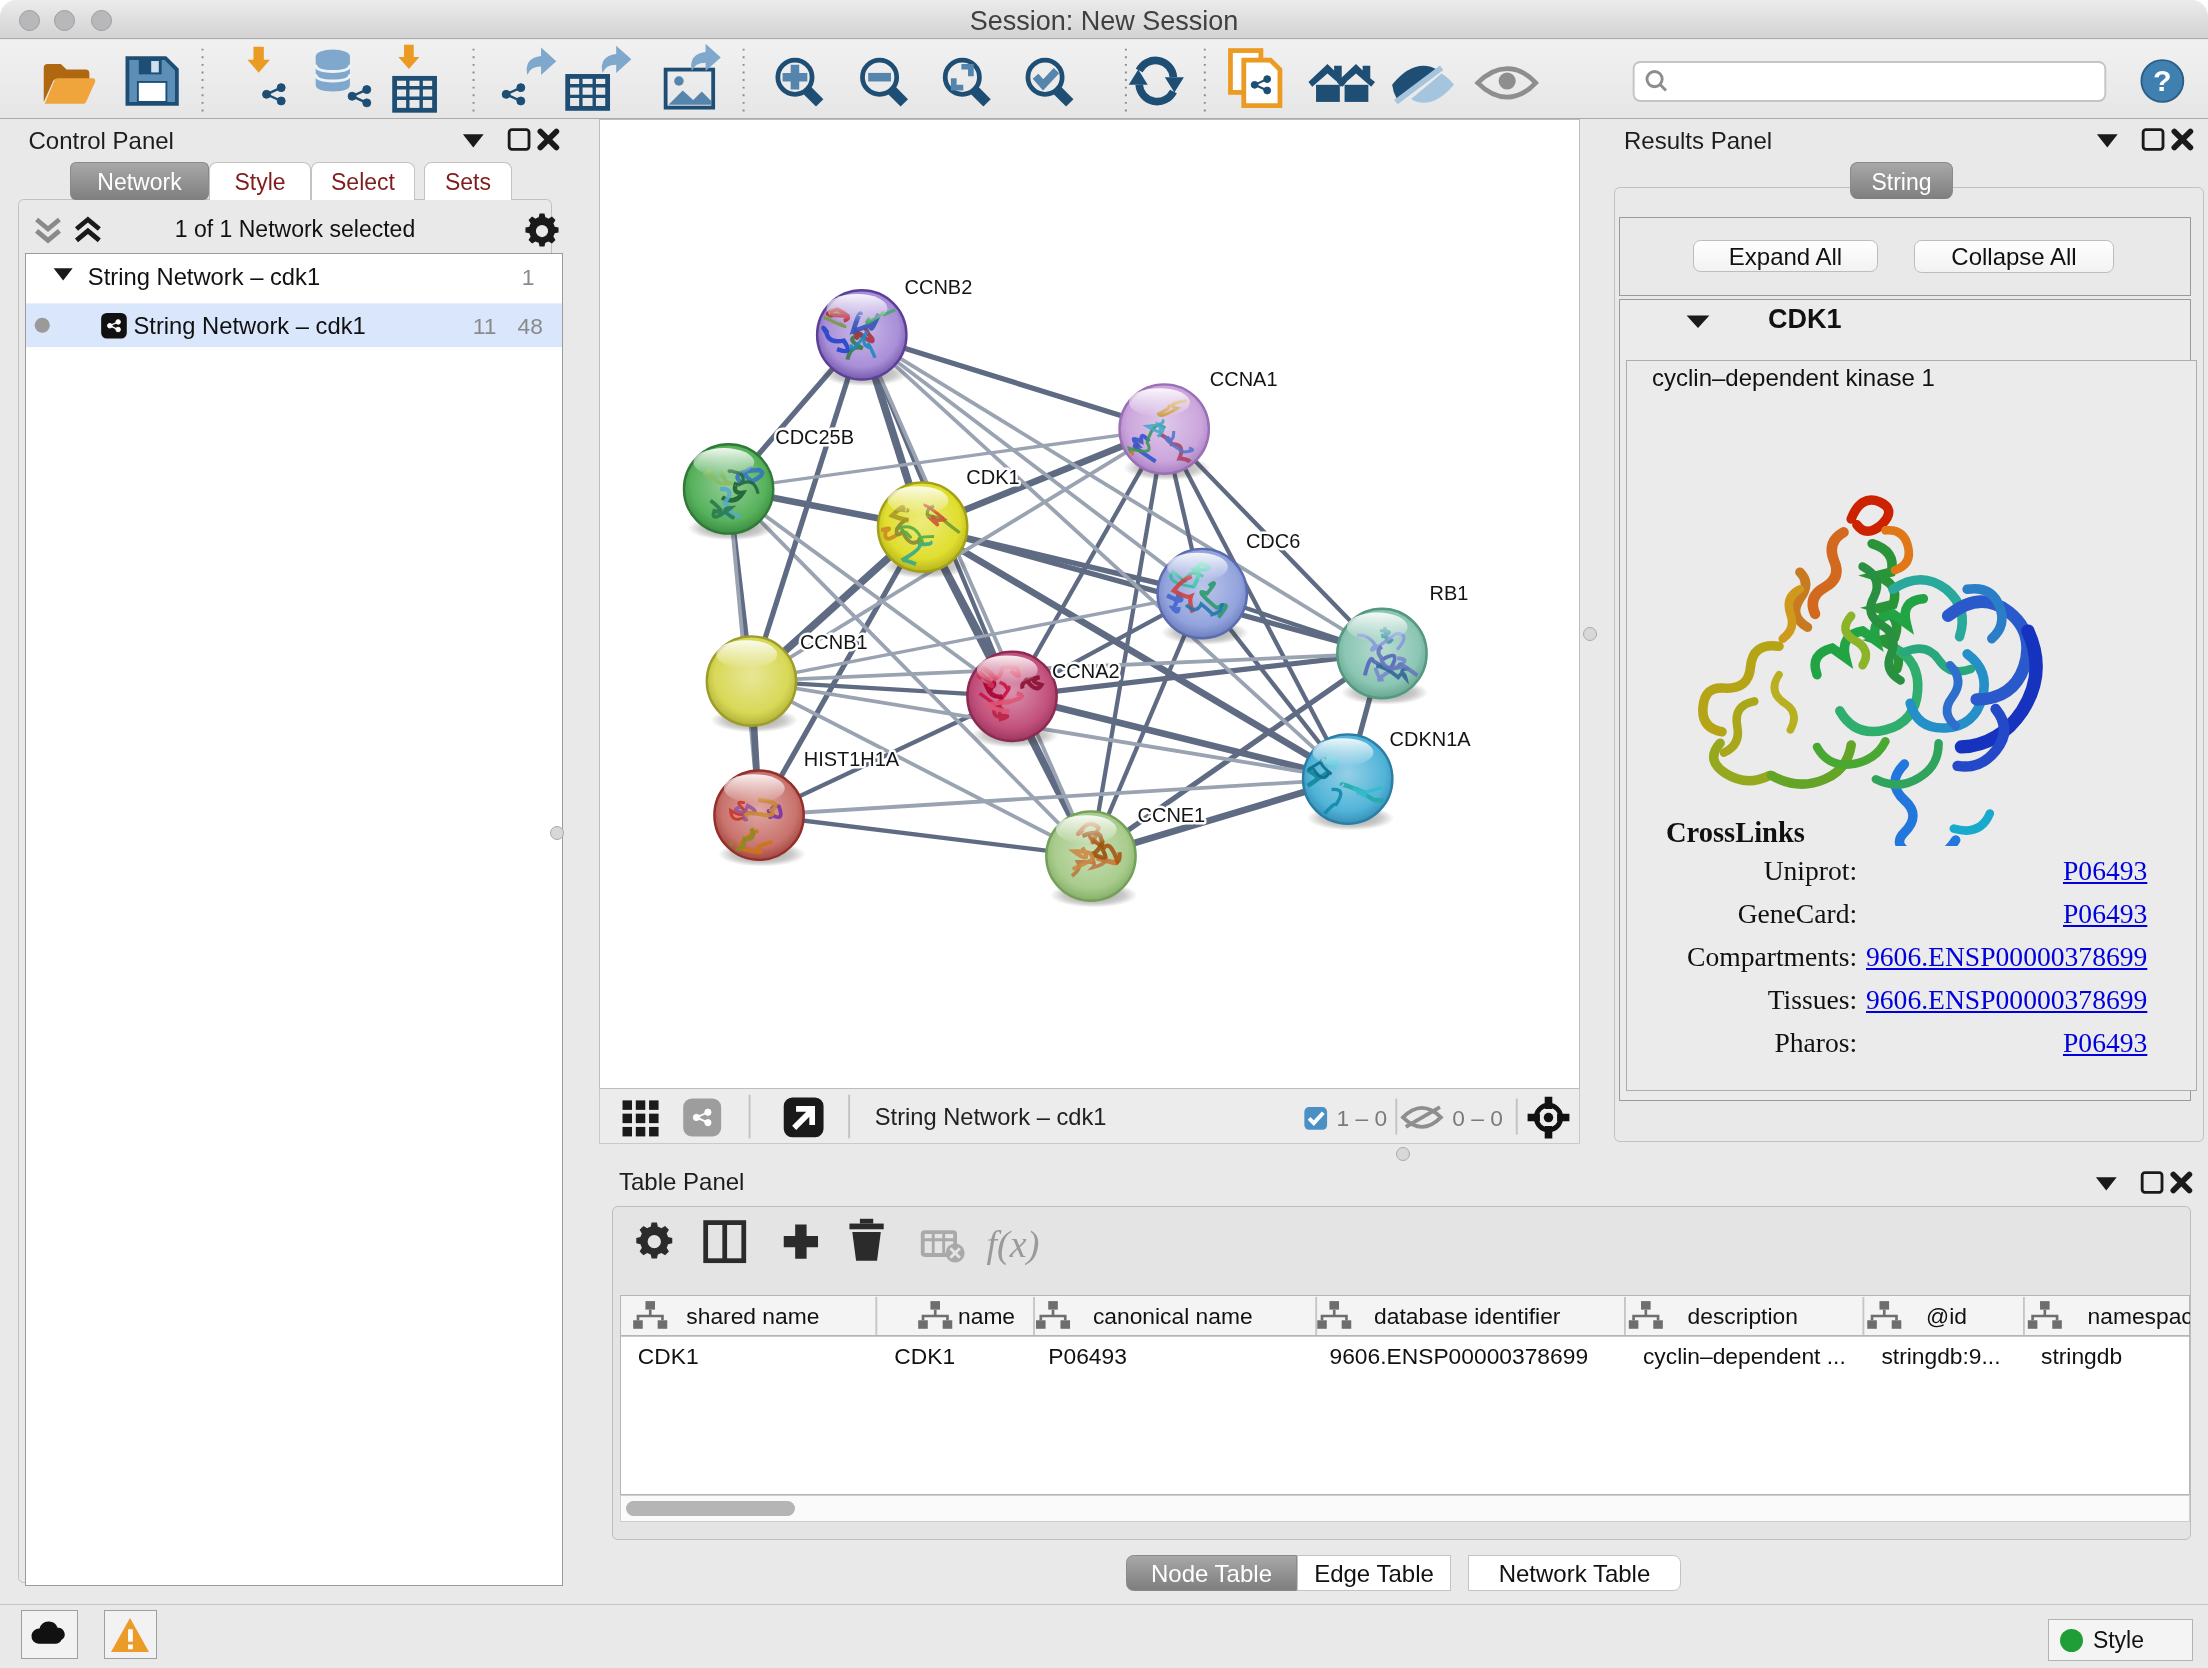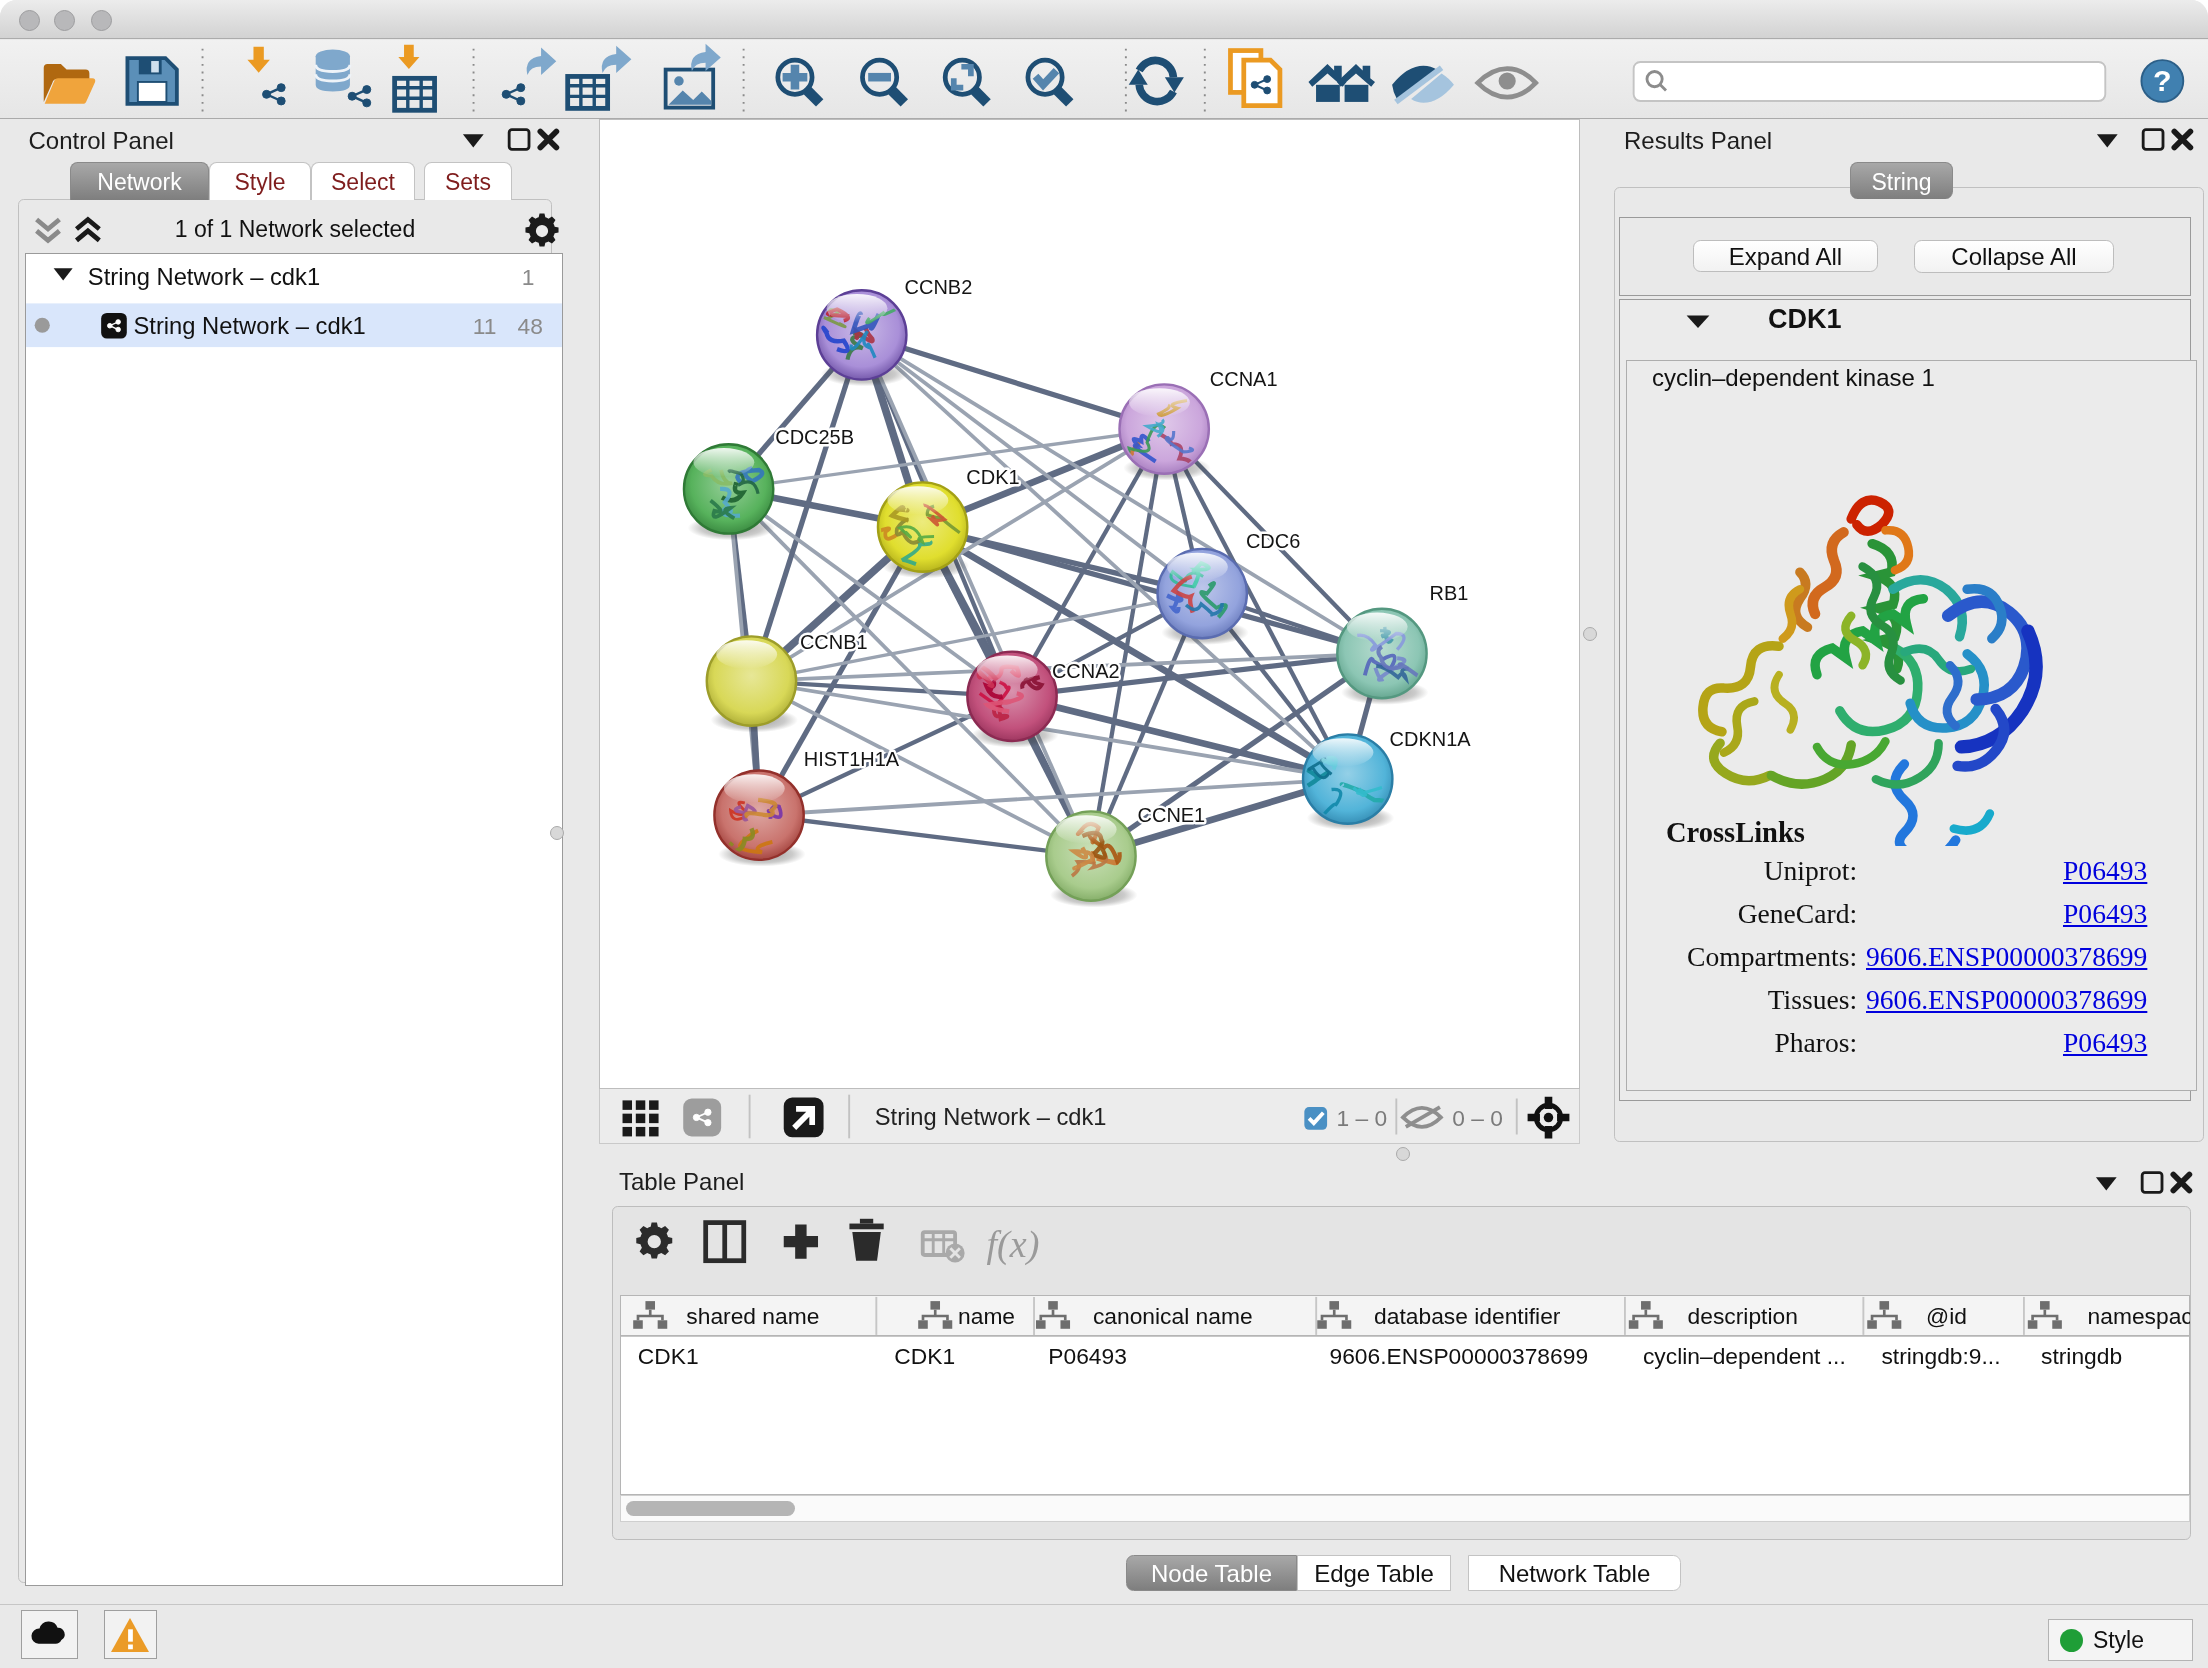--- a/index.html
+++ b/index.html
@@ -3,33 +3,34 @@
 <style>
 * { margin:0; padding:0; box-sizing:border-box; }
 body { width:2208px; height:1668px; background:#ffffff; font-family:'Liberation Sans',sans-serif; position:relative; overflow:hidden; }
 .win { position:absolute; left:0; top:0; width:2208px; height:1668px; background:#e9e9e9; border-radius:17px 17px 0 0; overflow:hidden; }
 .titlebar { position:absolute; left:0; top:0; width:100%; height:39px; background:linear-gradient(#ececec,#d2d2d2); border-bottom:1px solid #ababab; }
 .tl { position:absolute; top:9.5px; width:21px; height:21px; border-radius:50%; background:#b8b8ba; border:1px solid #9c9c9e; }
 .title { position:absolute; top:5.7px; width:100%; text-align:center; font-size:27px; color:#404040; }
 .toolbar { position:absolute; left:0; top:40px; width:100%; height:79px; background:linear-gradient(#f1f1f1,#e6e6e6); border-bottom:1.9px solid #aaaaaa; }
 .panel-title { font-size:24px; color:#1d1d1d; }
 .tab { position:absolute; z-index:5; height:38px; background:#ffffff; border:1px solid #c3c3c3; border-bottom:none; border-radius:7.6px 7.6px 0 0; text-align:center; font-size:23px; color:#7f1d1d; line-height:38px; }
-.tabsel { background:linear-gradient(#a8a8a8,#7e7e7e); color:#fff; border-color:#8a8a8a; }
+.tabsel { background:linear-gradient(#a8a8a8,#7e7e7e); color:#fff; border-color:#8a8a8a;border-radius:6px; }
 .btab { position:absolute; height:36px; background:#ffffff; border:1px solid #c3c3c3; text-align:center; font-size:24px; color:#111; line-height:36px; }
 .btabsel { background:linear-gradient(#a8a8a8,#7e7e7e); color:#fff; border-color:#8a8a8a; }
 .btn { position:absolute; background:linear-gradient(#ffffff,#f2f2f2); border:1px solid #bdbdbd; border-radius:7.6px; text-align:center; font-size:24px; color:#111; }
 a.lnk { color:#0000dd; text-decoration:underline; }
 .serif { font-family:'Liberation Serif',serif;text-align:right; }
 </style></head>
 <body>
 <div class="win">
  <div class="titlebar">
   <div class="tl" style="left:19px"></div>
       <div class="tl" style="left:54px"></div>
       <div class="tl" style="left:91px"></div>
+  <div class="title">Session: New Session</div>
  </div>
  <div class="toolbar"></div>
  <svg width="2208" height="80" viewBox="0 0 2322 84" style="position:absolute;left:0;top:41">
 
 <path d="M46 64 v-36 q0-4 4-4 h14 l6 6 h20 q4 0 4 4 v6 h-34 q-4 0-5 4 l-9 20 z" fill="#b06810"></path>
 <path d="M47 66 l10 -24 q1-3 4-3 h36 q4 0 3 4 l-9 20 q-1 3-4 3 z" fill="#f0a43c"></path>
 
 <g>
 <path d="M134 18 h40 l12 12 v36 h-52 z" fill="#5b8fb8" stroke="#1e4e74" stroke-width="4"></path>
 <rect x="146" y="18" width="24" height="17" fill="#1e4e74"></rect>

